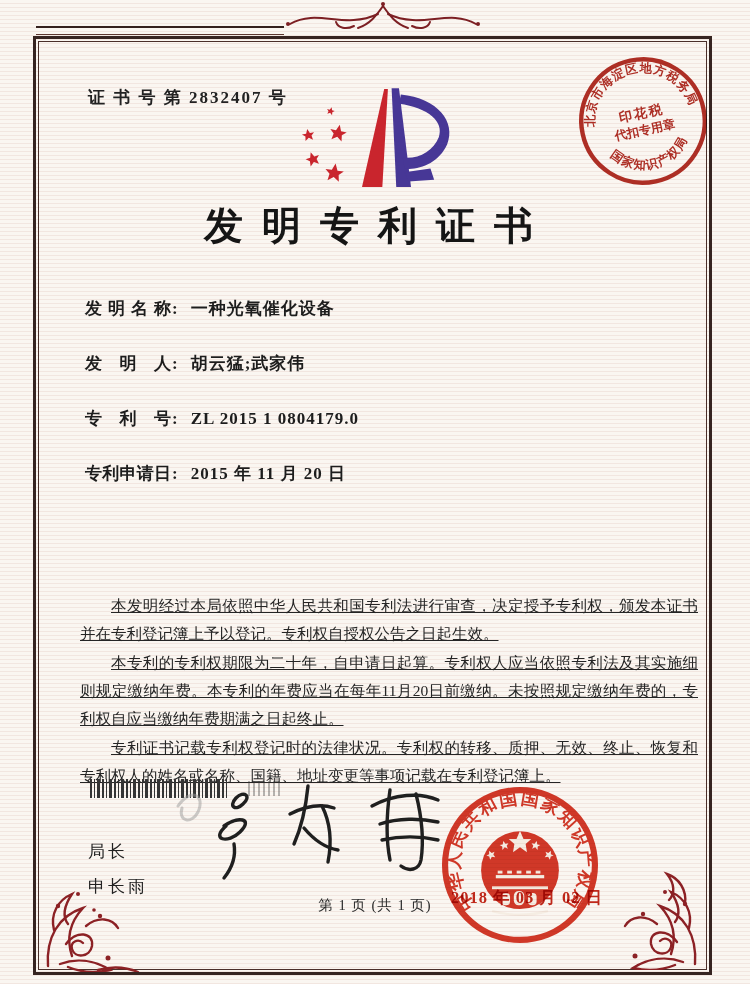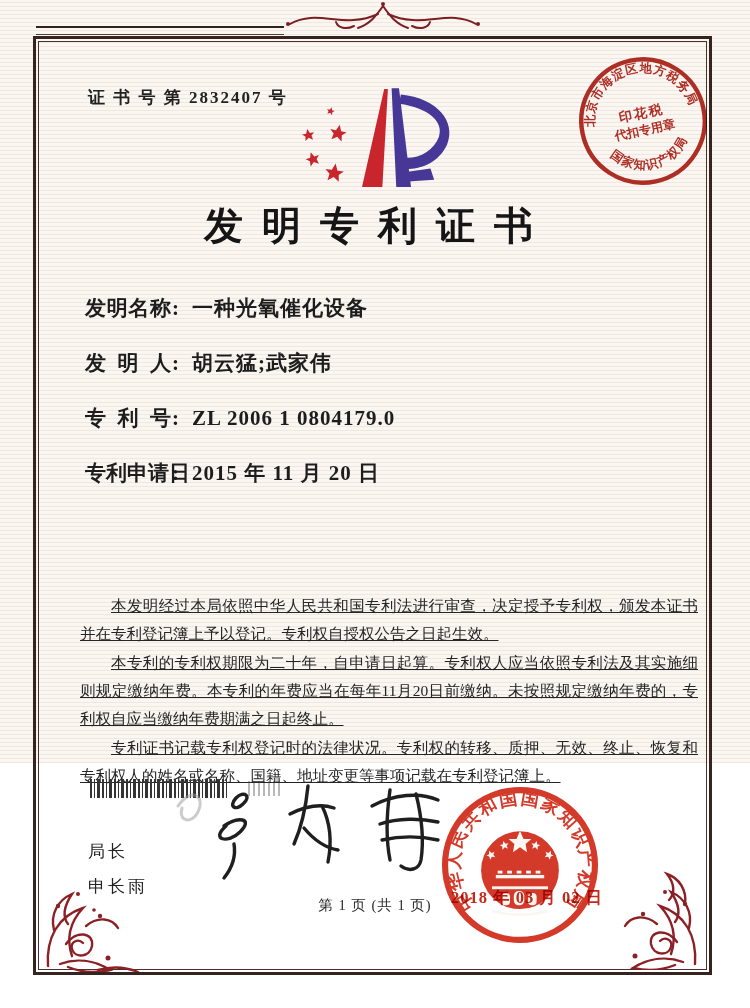--- a/index.html
+++ b/index.html
@@ -1,36 +1,36 @@
 <!DOCTYPE html>
 <html><head>
 <meta charset="utf-8">
 <style>
   html,body{margin:0;padding:0;}
   body{width:750px;height:1008px;overflow:hidden;
        font-family:"Liberation Serif","DejaVu Serif",serif;}
-  .sheet{position:relative;width:750px;height:763px;
+  .sheet{position:relative;width:750px;height:984px;
     background-color:#faf6f1;
     background-image:repeating-linear-gradient(0deg,
       rgba(219,184,175,0.26) 0px, rgba(219,184,175,0.26) 1px,
       rgba(0,0,0,0) 1px, rgba(0,0,0,0) 4px);}
   .frame{position:absolute;left:33px;top:36px;width:673px;height:933px;
     border:3px solid #362421;}
   .frame-inner{position:absolute;inset:2px;border:1px solid #4a2f2a;}
   .top-line{position:absolute;left:36px;top:26px;width:248px;height:6px;
     border-top:2px solid #35211e;border-bottom:1px solid #5c3831;}
   .cert-no{position:absolute;left:88px;top:86px;font-size:17px;
     letter-spacing:2px;color:#222;font-weight:700;}
   .logo{position:absolute;left:288px;top:80px;}
   .stamp-small{position:absolute;left:572px;top:50px;mix-blend-mode:multiply;opacity:.95;}
   .title{position:absolute;left:0;top:199px;width:750px;text-align:center;
     font-size:39px;font-weight:700;color:#151515;letter-spacing:19px;padding-left:6px;
     box-sizing:border-box;}
   .fields{position:absolute;left:85px;top:297px;width:600px;}
-  .field-row{margin-bottom:32px;font-size:21px;color:#1d1d1d;font-weight:700;
+  .field-row{margin-bottom:32px;font-size:17px;color:#1d1d1d;font-weight:700;
     white-space:nowrap;line-height:23px;}
   .f-label{display:inline-block;width:86px;text-align:justify;text-align-last:justify;}
   .f-colon{display:inline-block;margin-left:1px;}
   .f-value{margin-left:13px;letter-spacing:1px;}
   .body-paragraphs{position:absolute;left:80px;top:592px;width:618px;}
   .body-paragraphs p{margin:0;font-size:15.5px;line-height:1.83;color:#252525;
     text-align:justify;text-indent:2em;font-weight:500;text-decoration:underline;}
   .barcode{position:absolute;left:90px;top:779px;width:138px;height:19px;
     background:repeating-linear-gradient(90deg,#343434 0 2px,transparent 2px 4px,
       #343434 4px 5px,transparent 5px 7px,#343434 7px 10px,transparent 10px 12px);}
@@ -116,21 +116,21 @@
       <text x="72.5" y="69" text-anchor="middle" font-size="13.5" font-weight="700" letter-spacing="2">印花税</text>
       <text x="72.5" y="86" text-anchor="middle" font-size="12.5" font-weight="700">代扣专用章</text>
     </g>
   </svg>
 
   <div class="title">发明专利证书</div>
 
   <div class="fields">
       <div class="field-row"><span class="f-label">发明名称</span><span class="f-colon">:</span><span class="f-value">一种光氧催化设备</span></div>
       <div class="field-row"><span class="f-label">发明人</span><span class="f-colon">:</span><span class="f-value">胡云猛;武家伟</span></div>
-      <div class="field-row"><span class="f-label">专利号</span><span class="f-colon">:</span><span class="f-value">ZL 2006 1 0804179.0</span></div>
+      <div class="field-row"><span class="f-label">专利号</span><span class="f-colon">:</span><span class="f-value">ZL 2015 1 0804179.0</span></div>
       <div class="field-row"><span class="f-label">专利申请日</span><span class="f-colon">:</span><span class="f-value">2015 年 11 月 20 日</span></div>
     </div>
 
   <div class="body-paragraphs">
       <p>本发明经过本局依照中华人民共和国专利法进行审查，决定授予专利权，颁发本证书并在专利登记簿上予以登记。专利权自授权公告之日起生效。</p>
       <p>本专利的专利权期限为二十年，自申请日起算。专利权人应当依照专利法及其实施细则规定缴纳年费。本专利的年费应当在每年11月20日前缴纳。未按照规定缴纳年费的，专利权自应当缴纳年费期满之日起终止。</p>
       <p>专利证书记载专利权登记时的法律状况。专利权的转移、质押、无效、终止、恢复和专利权人的姓名或名称、国籍、地址变更等事项记载在专利登记簿上。</p>
     </div>
 
   <div class="barcode"></div>

